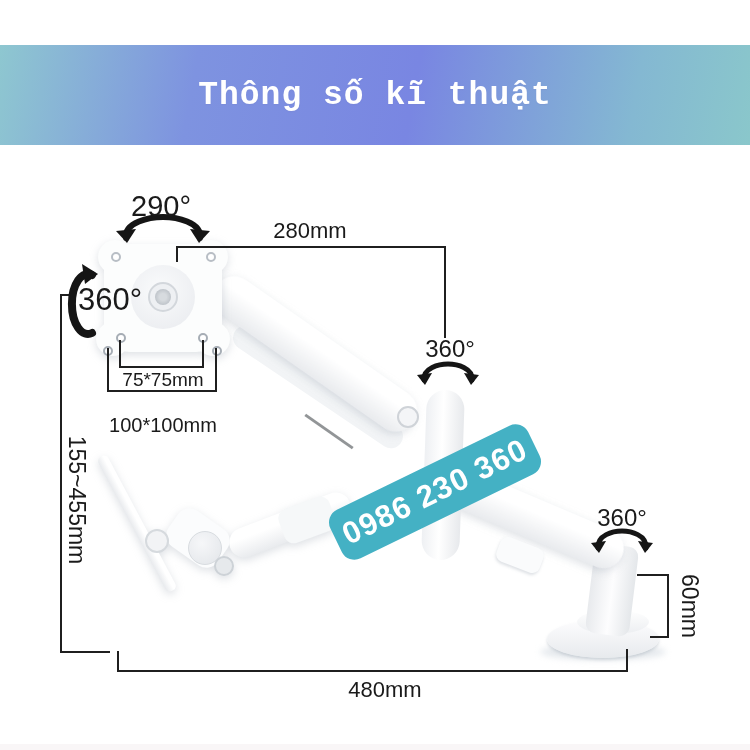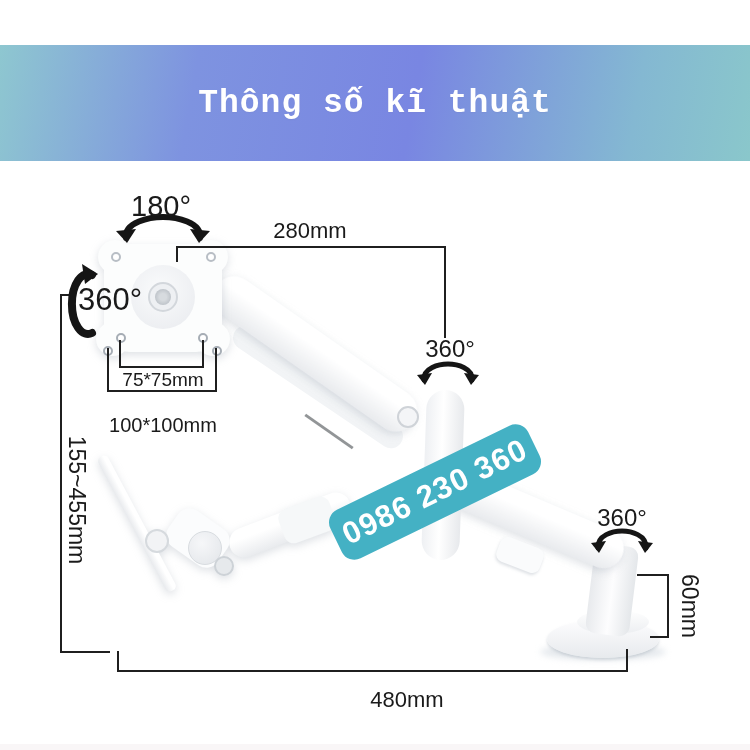--- a/index.html
+++ b/index.html
@@ -6,21 +6,21 @@
   body{
     width:750px;height:750px;position:relative;overflow:hidden;
     background:#ffffff;
     font-family:"Liberation Sans", sans-serif;
     color:var(--label_color,#1a1a1a);
   }
   .abs{position:absolute;}
 
   
   .banner{
-    position:absolute;left:0;top:45px;width:750px;height:116px;
+    position:absolute;left:0;top:45px;width:750px;height:100px;
     background:linear-gradient(100deg,#8ec7d0 0%,#7e93e0 26%,#7986e2 55%,#84b8d2 84%,#8ac7cb 100%);
     display:flex;align-items:center;justify-content:center;
   }
   .banner-title{
     font-family:"Liberation Mono", monospace;
     font-weight:700;font-size:33px;letter-spacing:1px;
     color:var(--header_text,#ffffff);
     text-shadow:0 1px 1px rgba(120,130,200,.25);
   }
 
@@ -145,28 +145,28 @@
 <svg class="abs" style="left:589px;top:528px;" width="66" height="26" viewBox="0 0 66 26">
   <path d="M9 20 C 8 7, 24 3, 33 3 C 42 3, 58 7, 57 20" fill="none" stroke="#151515" stroke-width="5" stroke-linecap="round"></path>
   <polygon points="2,15 17,13 10,25" fill="#151515"></polygon>
   <polygon points="64,15 49,13 56,25" fill="#151515"></polygon>
 </svg>
 <svg class="abs" style="left:60px;top:264px;" width="38" height="80" viewBox="0 0 38 80">
   <path d="M32 11 A 16 30 0 1 0 32 69" fill="none" stroke="#151515" stroke-width="8" stroke-linecap="round"></path>
   <polygon points="22,0 38,10 25,20" fill="#151515"></polygon>
 </svg>
 
-<div class="lbl" style="left:161px;top:206px;font-size:29px;">180°</div>
+<div class="lbl" style="left:161px;top:206px;font-size:29px;">290°</div>
 <div class="lbl" style="left:310px;top:231px;font-size:22px;">280mm</div>
 <div class="lbl" style="left:450px;top:349px;font-size:24px;">360°</div>
 <div class="lbl" style="left:110px;top:299px;font-size:31px;">360°</div>
 <div class="lbl" style="left:622px;top:518px;font-size:24px;">360°</div>
 <div class="lbl" style="left:163px;top:379px;font-size:19px;">75*75mm</div>
 <div class="lbl" style="left:163px;top:402px;font-size:20px;margin-top:23px;">100*100mm</div>
 <div class="lbl rot" style="left:76px;top:500px;font-size:23px;">155~455mm</div>
 <div class="lbl rot" style="left:689px;top:606px;font-size:23px;">60mm</div>
-<div class="lbl" style="left:407px;top:690px;font-size:22px;margin-top:10px;">480mm</div>
+<div class="lbl" style="left:385px;top:690px;font-size:22px;">480mm</div>
 
 <div class="watermark">
   <span>0986 230 360</span>
 </div>
 
 <div class="bottom-strip"></div>
 
 </body></html>

